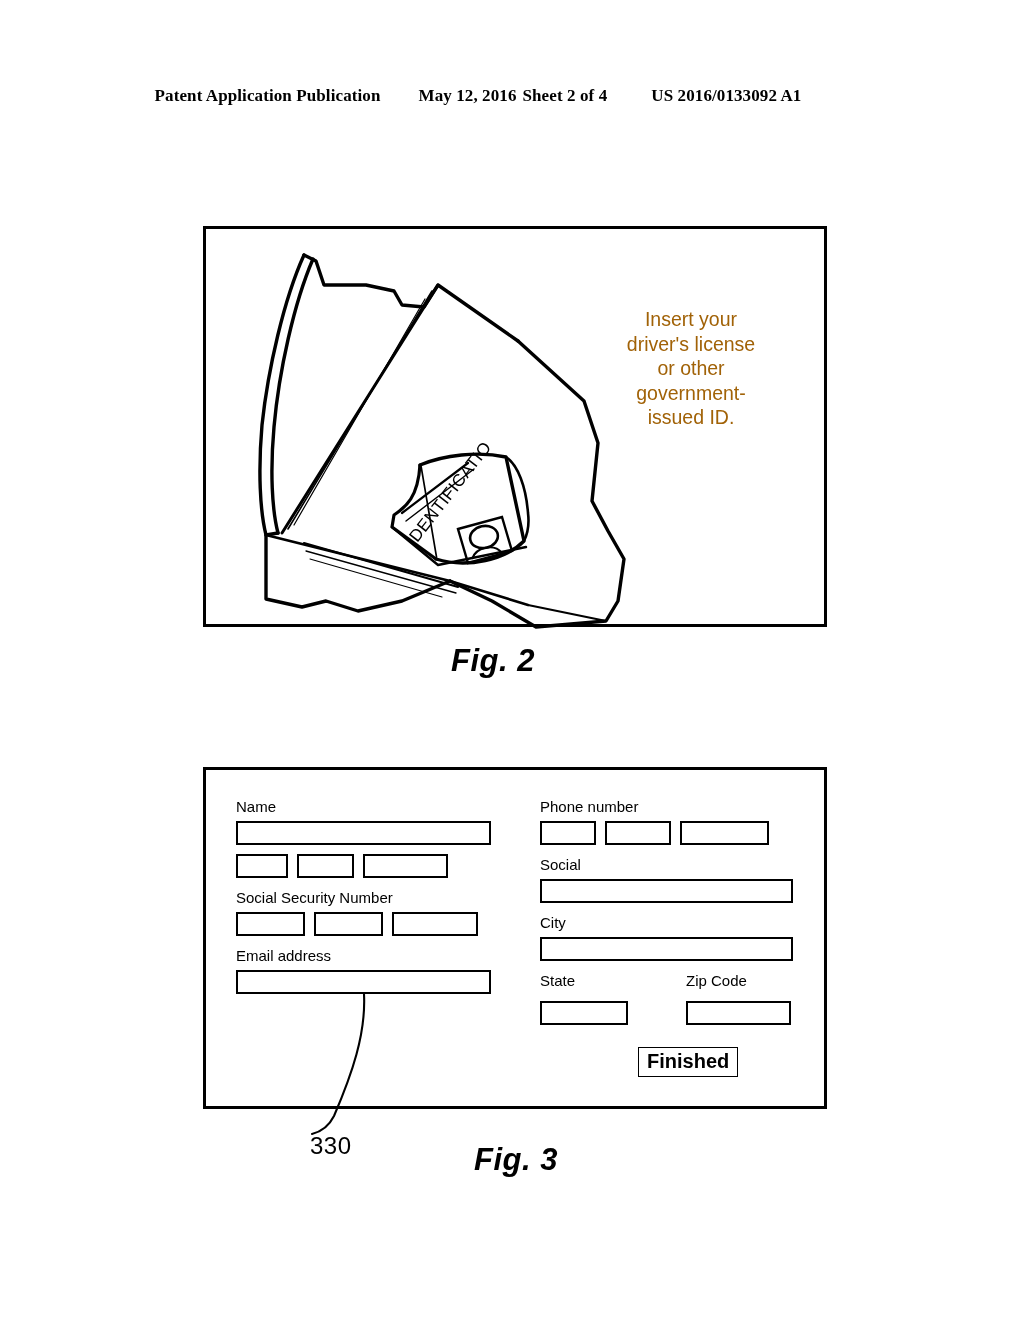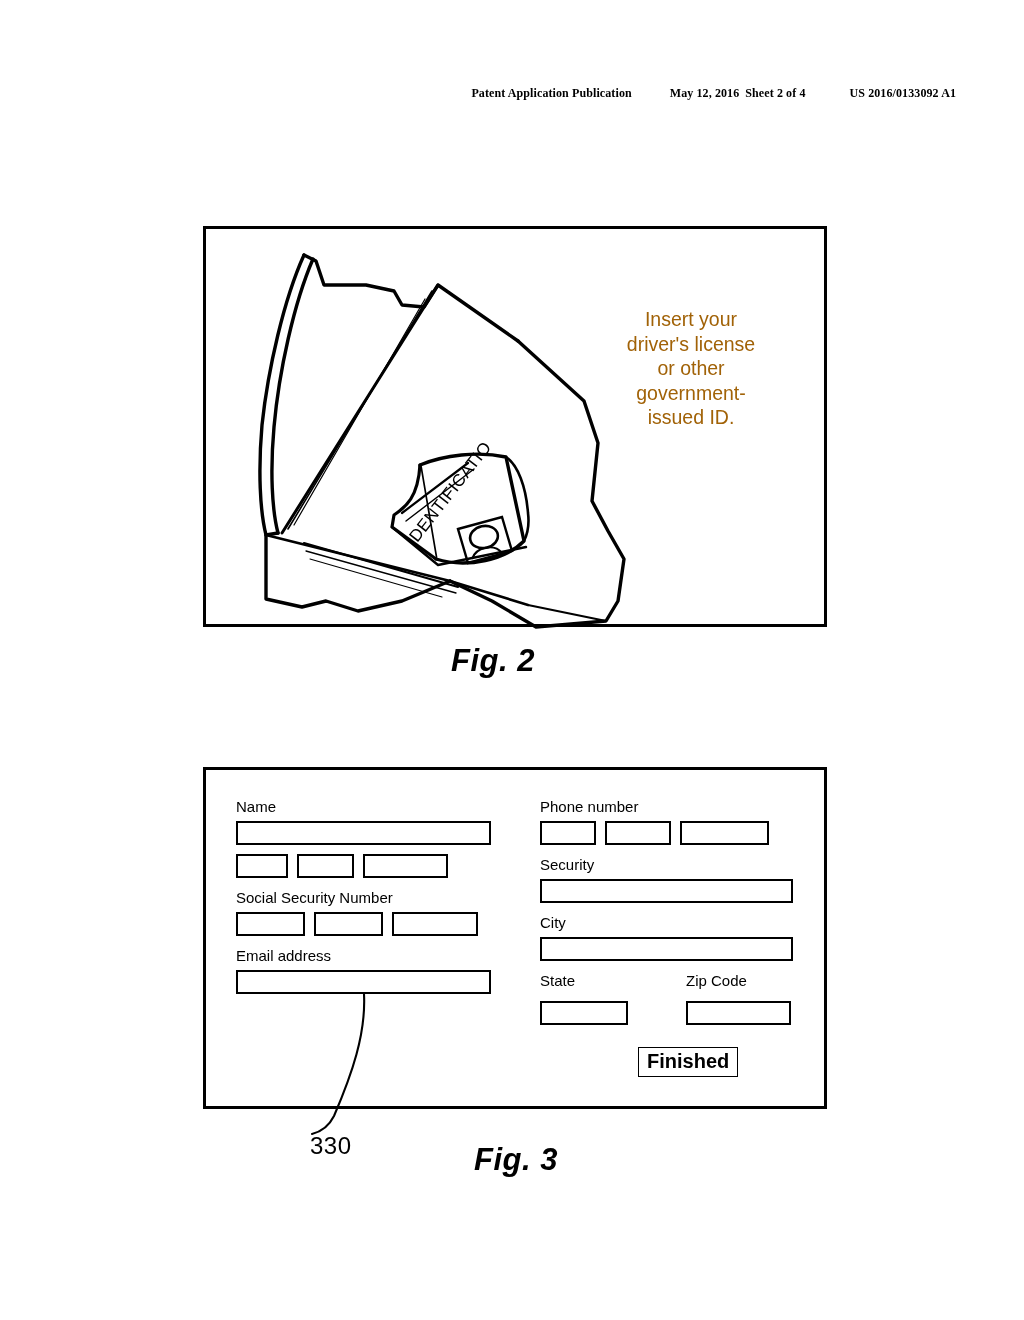--- a/index.html
+++ b/index.html
@@ -16,24 +16,24 @@
     color: #000000;
     overflow: hidden;
   }
 
   
   .page-header {
     position: absolute;
     left: 0;
     top: 86px;
     width: 956px;
-    text-align: right;
+    text-align: center;
     font-family: "Liberation Serif", serif;
     font-weight: bold;
-    font-size: 12px;
+    font-size: 17px;
     letter-spacing: 0.1px;
     white-space: nowrap;
   }
   .page-header .hdr-pub   { margin-right: 38px; }
   .page-header .hdr-date  { margin-right: 6px; }
   .page-header .hdr-sheet { margin-right: 44px; }
 
   
   .fig-frame {
     position: absolute;
@@ -293,21 +293,21 @@
       <div class="field-group">
         <div class="field-label">Phone number</div>
         <div class="field-row">
           <div class="field-box box-ph1"></div>
           <div class="field-box box-ph2"></div>
           <div class="field-box box-ph3"></div>
         </div>
       </div>
 
       <div class="field-group">
-        <div class="field-label">Security</div>
+        <div class="field-label">Social</div>
         <div class="field-row">
           <div class="field-box box-wide"></div>
         </div>
       </div>
 
       <div class="field-group">
         <div class="field-label">City</div>
         <div class="field-row">
           <div class="field-box box-wide"></div>
         </div>

